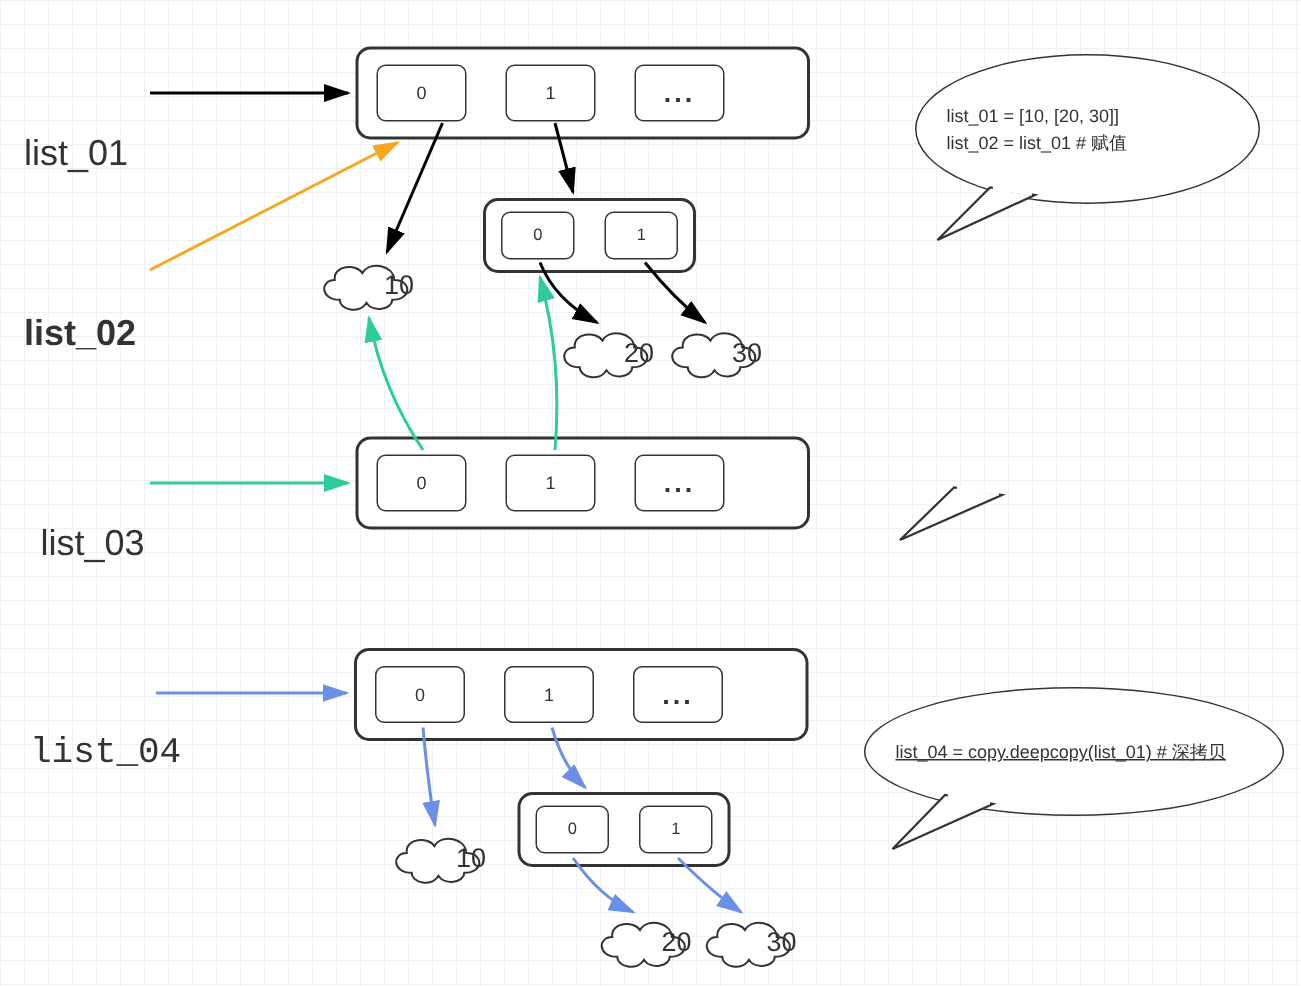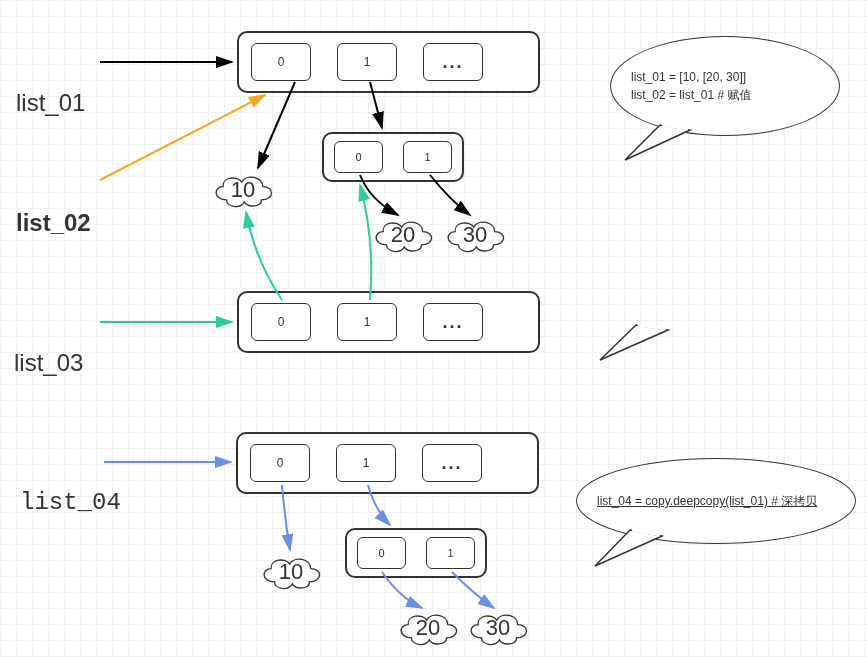--- a/index.html
+++ b/index.html
@@ -72,22 +72,22 @@
     font-size: 18px;
     font-weight: bold;
     letter-spacing: 2px;
   }
   .cloud {
     position: absolute;
     width: 66px;
     height: 40px;
     display: flex;
     align-items: center;
-    justify-content: center;
-    font-size: 22px;
+    justify-content: flex-end;
+    font-size: 18px;
     color: #333;
   }
   .cloud svg {
     position: absolute;
     top: 0; left: 0; width: 100%; height: 100%;
     z-index: -1;
   }
   .bubble {
     position: absolute;
     background: #fff;
@@ -113,21 +113,21 @@
   }
 </style>
 </head>
 <body>
 <div class="grid-bg"></div>
 
 <div class="stage">
 
   <div class="label" style="left:16px; top:48px;">list_01</div>
   <div class="label" style="left:16px; top:168px;font-weight:bold;">list_02</div>
-  <div class="label" style="left:14px; top:308px;">list_03</div>
+  <div class="label" style="left:27px; top:308px;">list_03</div>
   <div class="label" style="left:20px; top:448px;font-family:Liberation Mono, monospace;">list_04</div>
 
   <div class="listbox" style="left:237px; top:31px; width:303px; height:62px;">
     <div class="cell">0</div>
     <div class="cell">1</div>
     <div class="cell dots">...</div>
   </div>
 
   <div class="listbox" style="left:322px; top:132px; width:142px; height:50px; padding:8px 10px;">
     <div class="cell small">0</div>

